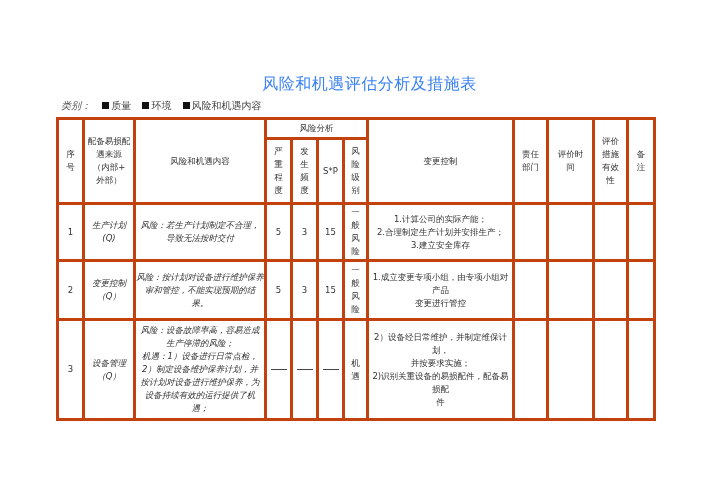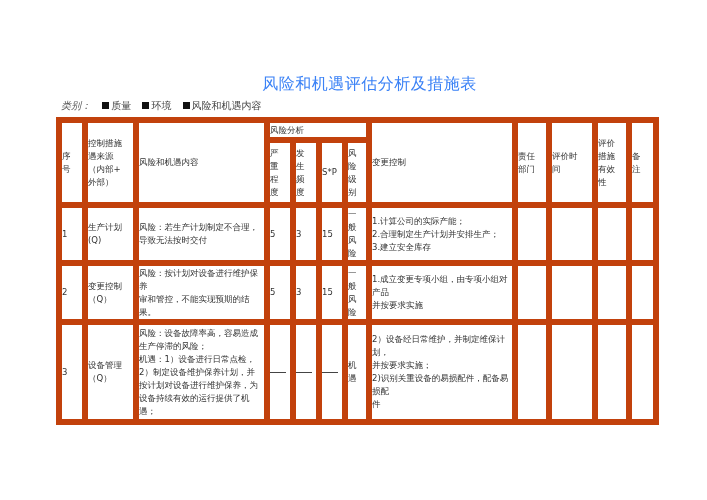--- a/index.html
+++ b/index.html
@@ -15,25 +15,25 @@
     position:absolute; left:61px; top:99px; font-family:"DejaVu Serif", serif;
     font-size:10px; color:#444; white-space:nowrap;
   }
   .category .sq { display:inline-block; width:7px; height:7px; background:#111; margin:0 2px 0 8px; vertical-align:0px; }
   .category .lbl { color:#555;font-style:italic; }
   table.grid {
     position:absolute; left:56px; top:117px; border-collapse:collapse; table-layout:fixed;
     width:597px;
   }
   table.grid td {
-    border:6px solid #c2410c; padding:0; font-size:8.5px; color:#333; line-height:13px;
-    vertical-align:middle; text-align:left; overflow:hidden;
+    border:3px solid #c2410c; padding:0; font-size:8.5px; color:#333; line-height:13px;
+    vertical-align:middle; text-align:center; overflow:hidden;
   }
   td.vert { line-height:17px; }
-  td.left { text-align:left; padding-left:4px; padding-right:3px; }
+  td.left { text-align:left; padding-left:4px; padding-right:3px;font-style:italic; }
   td.measures { text-align:left; padding-left:4px; font-size:7.5px; line-height:13px;margin-top:28px; }
   .dash { display:inline-block; width:16px; border-top:1px solid #444; vertical-align:middle; }
   .line { display:block; }
 </style>
 </head>
 <body>
 
 <div class="title">风险和机遇评估分析及措施表</div>
 
 <div class="category">
@@ -58,21 +58,21 @@
       <col style="width:34px">
       <col style="width:27px">
   </colgroup>
   <tbody>
       <tr style="height:20px">
     <td rowspan="2">
       <span class="line">序</span>
           <span class="line">号</span>
     </td>
     <td rowspan="2">
-      <span class="line">控制措施</span>
+      <span class="line">配备易损配</span>
           <span class="line">遇来源</span>
           <span class="line">（内部+</span>
           <span class="line">外部）</span>
     </td>
     <td rowspan="2">风险和机遇内容</td>
     <td colspan="4">风险分析</td>
     <td rowspan="2">变更控制</td>
     <td rowspan="2">
       <span class="line">责任</span>
           <span class="line">部门</span>
@@ -159,21 +159,21 @@
     <td>3</td>
     <td>15</td>
     <td class="vert" style="line-height:13px">
       <span class="line">一</span>
           <span class="line">般</span>
           <span class="line">风</span>
           <span class="line">险</span>
     </td>
     <td class="measures">
       <span class="line">1.成立变更专项小组，由专项小组对产品</span>
-          <span class="line">并按要求实施</span>
+          <span class="line">变更进行管控</span>
     </td>
     <td></td>
     <td></td>
     <td></td>
     <td></td>
   </tr>
 
   <tr style="height:100px">
     <td>3</td>
     <td class="left">

